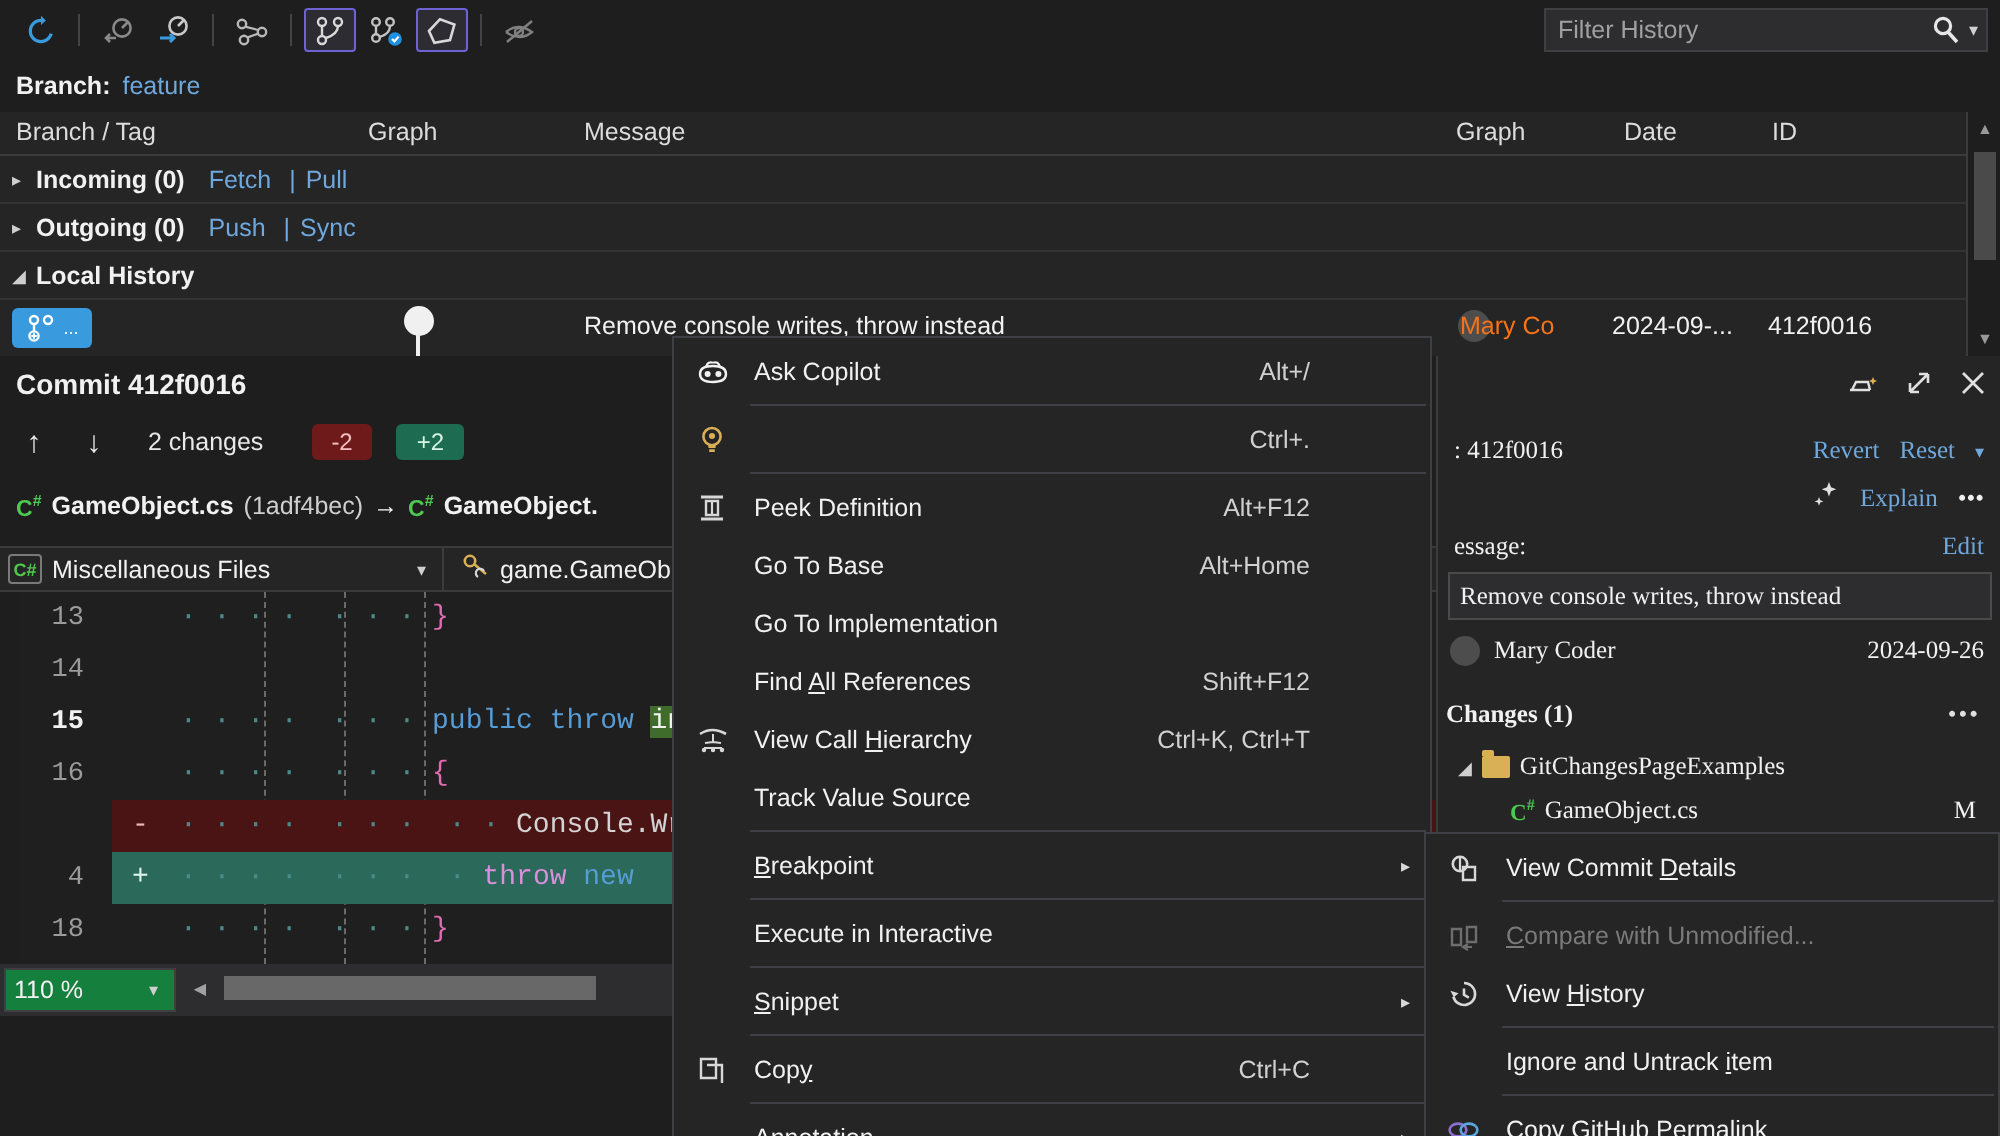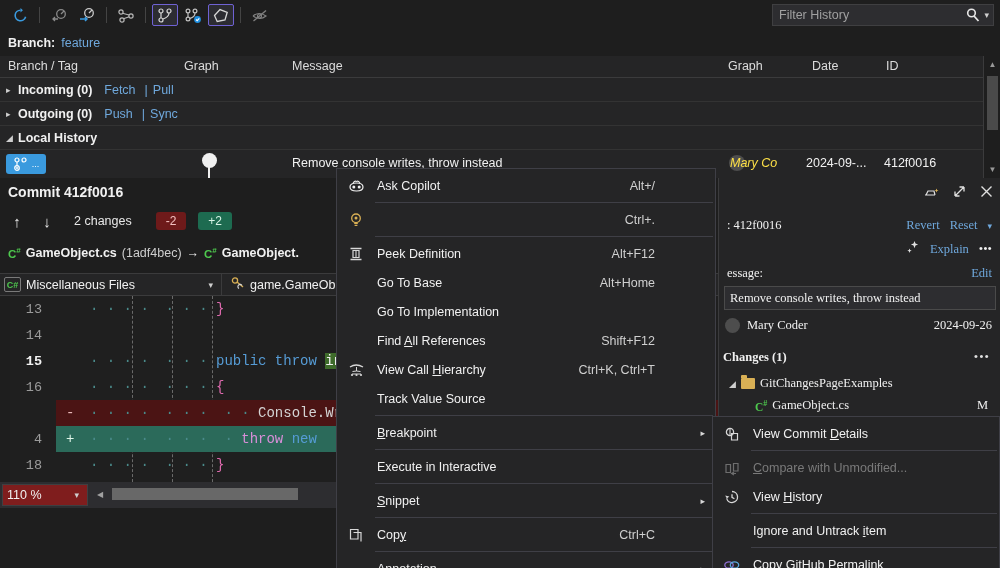--- a/index.html
+++ b/index.html
@@ -61,21 +61,21 @@
   .cbadge {
     position: absolute; left: 6px; top: 4px; width: 40px; height: 20px;
     background: #3a9ade; border-radius: 3px; display: flex; align-items: center; justify-content: center;
   }
   .graph-dot {
     position: absolute; left: 202px; top: 3px; width: 15px; height: 15px;
     border-radius: 50%; background: #f0f0f0;
   }
   .graph-stem { position: absolute; left: 208px; top: 16px; width: 2px; height: 12px; background: #f0f0f0; }
   .cmsg { position: absolute; left: 292px; top: 6px; color: #f1f1f1; }
-  .cauthor { position: absolute; left: 730px; top: 6px; color: #fde047; font-style: italic; }
+  .cauthor { position: absolute; left: 730px; top: 6px; color: #f97316; }
   .cavatar {
     position: absolute; left: 729px; top: 5px; width: 16px; height: 16px; border-radius: 50%;
     background: #4d4d4d;
   }
   .cdate { position: absolute; left: 806px; top: 6px; color: #f1f1f1; }
   .cid { position: absolute; left: 884px; top: 6px; color: #f1f1f1; }
   .vscroll {
     position: absolute; right: 0; top: 56px; width: 17px; height: 122px;
     background: #1e1e1e; border-left: 1px solid #3b3b3c;
   }
@@ -125,21 +125,21 @@
   .add-line { position: absolute; left: 56px; width: 662px; height: 26px; background: #2b6a5a; }
   .indent-guide { position: absolute; width: 1px; height: 186px; top: 0; border-left: 1px dashed #6a6a6a; }
   .kw { color: #569cd6; } .kw2 { color: #d98fd9; } .br { color: #e06bb0; }
   .dots { color: #4a8a8a; }
   .hl-green { background: #3f6b2b; color: #f1f1f1; }
 
   .statusrow {
     position: absolute; left: 0; top: 304px; width: 718px; height: 26px;
     background: #2d2d30; display: flex; align-items: center;
   }
-  .zoom-dd { width: 86px; height: 22px; margin-left: 2px; background: #7f1d1d; border: 1px solid #3f3f41;
+  .zoom-dd { width: 86px; height: 22px; margin-left: 2px; background: #15803d; border: 1px solid #3f3f41;
              display: flex; align-items: center; padding: 0 4px; position: relative; }
   .hscroll-track { position: absolute; left: 92px; top: 4px; width: 606px; height: 16px; background: #2d2d30; }
   .hs-arrow { position: absolute; left: 0; top: 0; width: 16px; height: 16px; display: flex;
               align-items: center; justify-content: center; color: #a0a0a0; font-size: 8px; }
   .hs-thumb { position: absolute; left: 20px; top: 2px; width: 186px; height: 12px; background: #686868; }
 
   
   .rightpane { position: absolute; left: 718px; top: 178px; width: 282px; height: 390px; background: #252526;
                border-left: 1px solid #3b3b3c; font-family: Liberation Serif, serif; }
   .rp-toolbar { position: absolute; right: 6px; top: 6px; display: flex; align-items: center; gap: 12px; }

